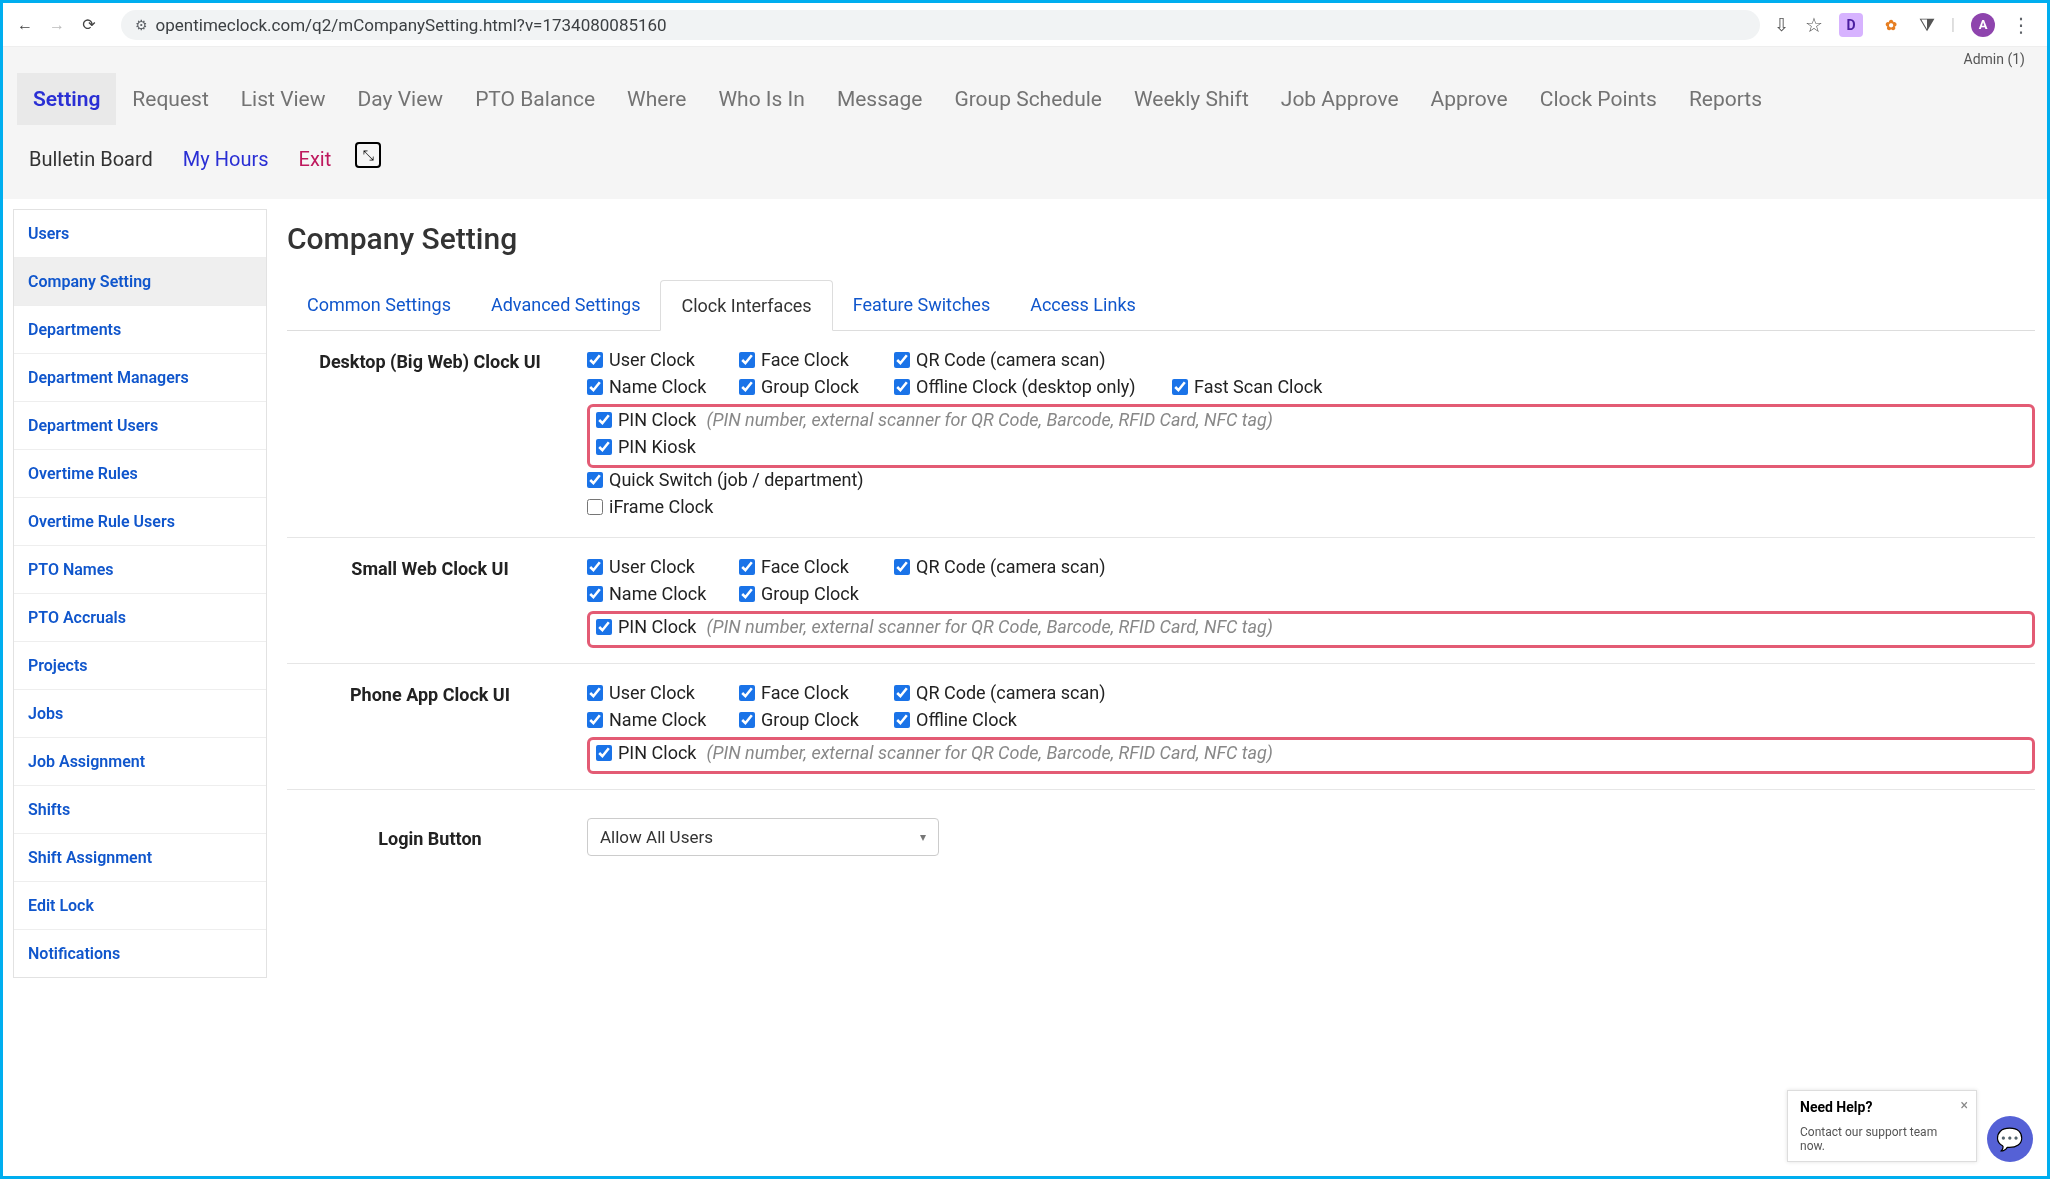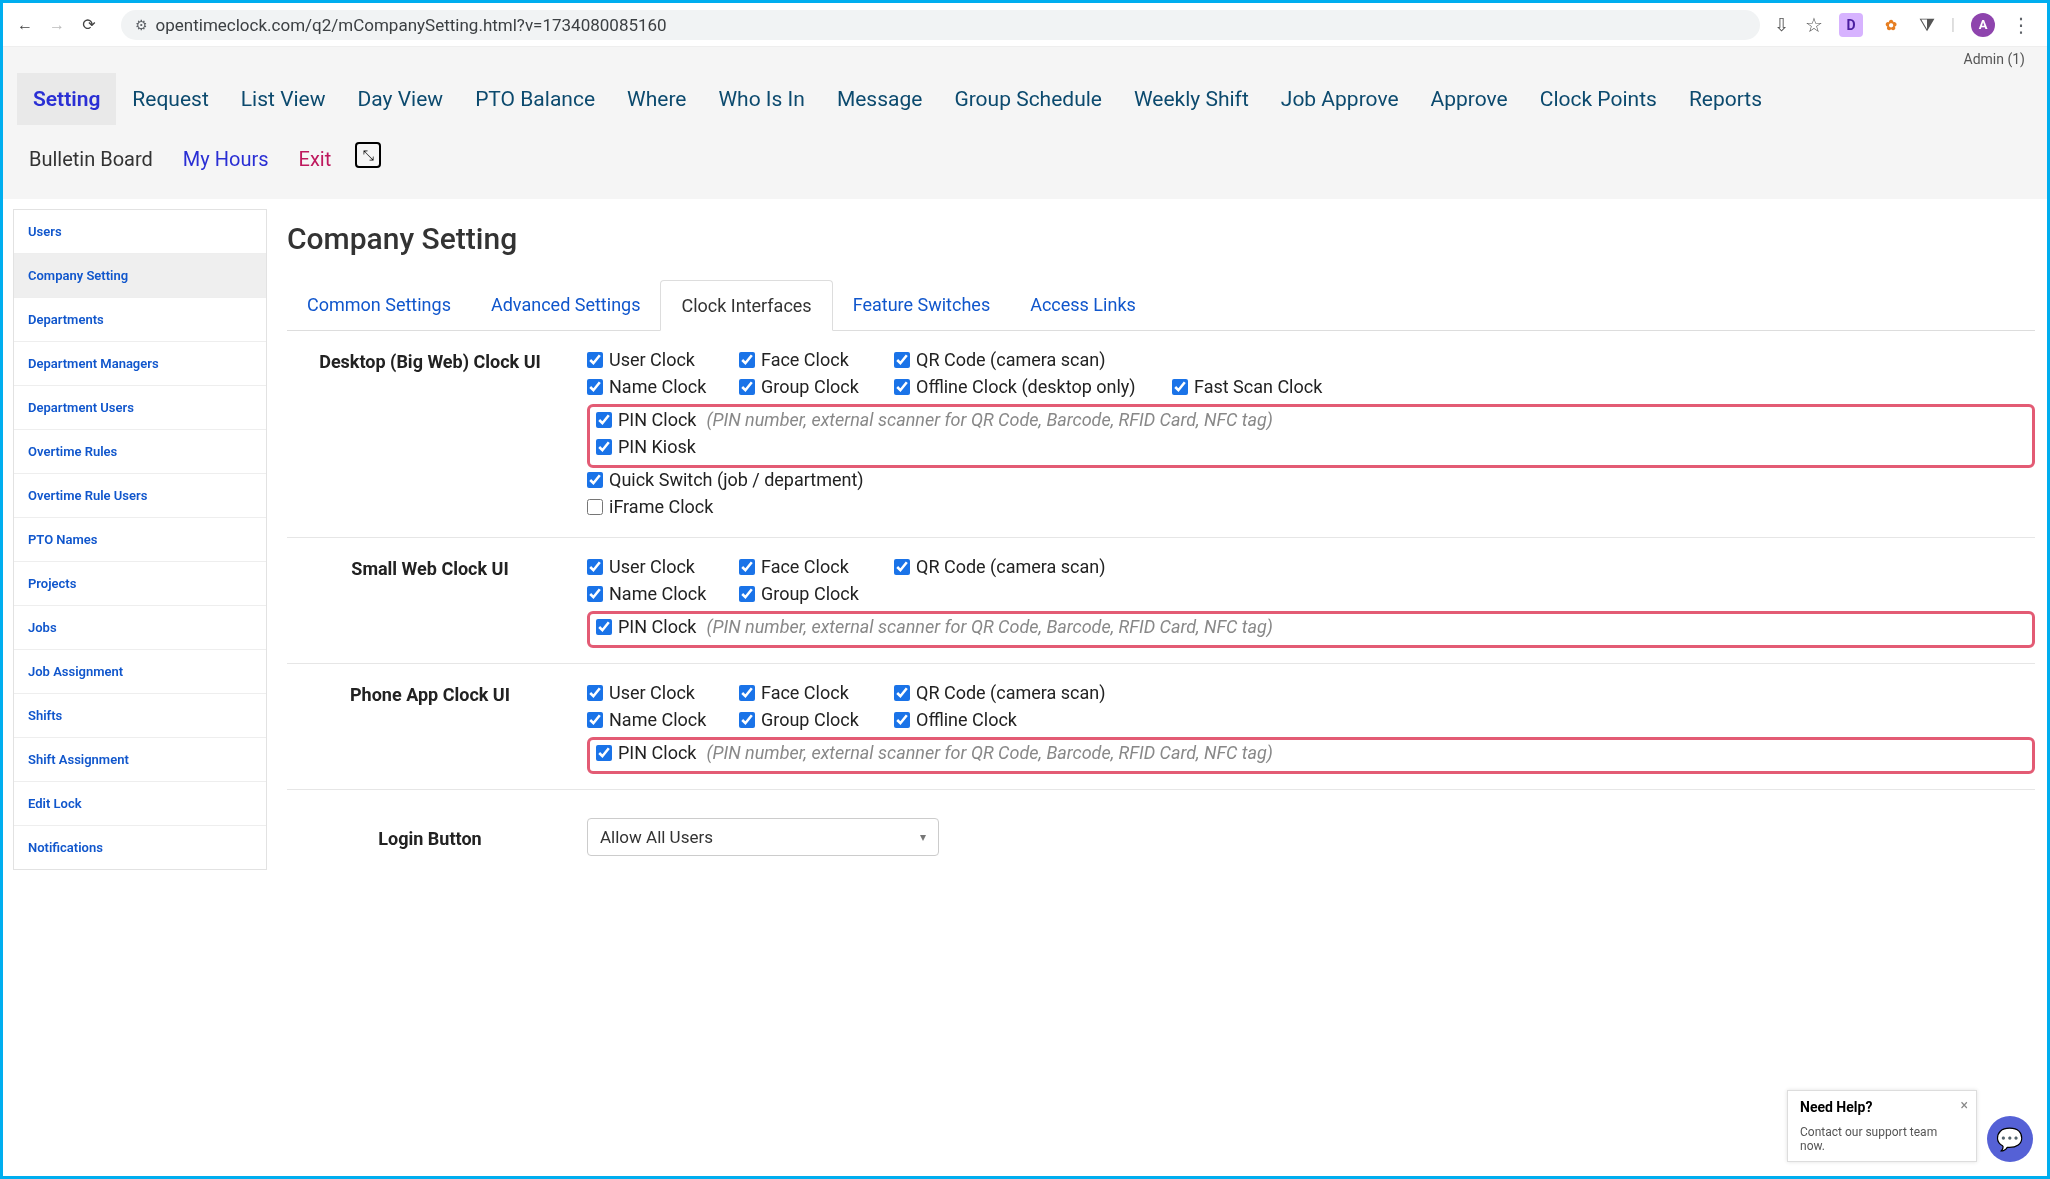--- a/index.html
+++ b/index.html
@@ -26,33 +26,33 @@
   .chrome .right { display:flex; align-items:center; gap:16px; padding:0 6px; }
   .chrome .ext-badge { width:24px; height:24px; display:flex; align-items:center; justify-content:center; font-weight:bold; border-radius:4px; font-size:14px;}
   .avatar { width:24px;height:24px; border-radius:50%; background:#8e44ad; color:#fff; display:flex; align-items:center; justify-content:center; font-size:13px; font-weight:bold;}
   .vdots { color:#5f6368; font-size:20px; }
 
   
   .apptop { background:#f5f5f5; padding:0 14px 8px 14px; }
   .admin-line { text-align:right; font-size:14px; color:#555; padding:4px 8px 0 0;}
   .topnav { display:flex; flex-wrap:wrap; align-items:flex-end; gap:0; padding-top:6px;}
   .topnav .item {
-    padding:14px 16px; font-size:21px; color:#0c4a6e; cursor:pointer;
+    padding:14px 16px; font-size:21px; color:#737373; cursor:pointer;
   }
   .topnav .item.active { background:#e9e9e9; color:#2a2fd4; font-weight:600;}
   .topnav2 { display:flex; align-items:center; gap:6px; padding:6px 0 12px 0;}
   .topnav2 .item { padding:8px 12px; font-size:20px; color:#333; cursor:pointer;margin-top:8px;}
   .topnav2 .myhours { color:#2a2fd4; }
   .topnav2 .exit { color:#be185d; }
   .fsicon { width:26px; height:26px; border:2px solid #000; border-radius:4px; display:inline-flex; align-items:center; justify-content:center; margin-left:6px; font-size:14px;}
 
   
   .main { display:flex; gap:18px; padding:10px 10px;}
   .sidebar { width:254px; background:#fff; border:1px solid #e2e2e2; align-self:flex-start;}
-  .sidebar .sitem { padding:14px 14px; font-size:13px; color:#1056cc; font-weight:600; cursor:pointer; border-bottom:0; }
+  .sidebar .sitem { padding:14px 14px; font-size:16px; color:#1056cc; font-weight:600; cursor:pointer; border-bottom:0; }
   .sidebar .sitem + .sitem { border-top:1px solid #eee;}
   .sidebar .sitem.active { background:#efefef;}
 
   .content { flex:1; padding:6px 2px;}
   h1.page-title { font-size:30px; font-weight:500; color:#333; margin:6px 0 24px 0;}
 
   .tabs { display:flex; border-bottom:1px solid #ddd;}
   .tabs .tab { padding:14px 20px; font-size:18px; color:#1056cc; cursor:pointer; }
   .tabs .tab.active { color:#333; background:#fff; border:1px solid #ddd; border-bottom:1px solid #fff; margin-bottom:-1px; border-radius:4px 4px 0 0;}
 
@@ -139,20 +139,21 @@
 <div class="main">
   <div class="sidebar">
     <div class="sitem">Users</div>
     <div class="sitem active">Company Setting</div>
     <div class="sitem">Departments</div>
     <div class="sitem">Department Managers</div>
     <div class="sitem">Department Users</div>
     <div class="sitem">Overtime Rules</div>
     <div class="sitem">Overtime Rule Users</div>
     <div class="sitem">PTO Names</div>
+    <div class="sitem">PTO Accruals</div>
     <div class="sitem">Projects</div>
     <div class="sitem">Jobs</div>
     <div class="sitem">Job Assignment</div>
     <div class="sitem">Shifts</div>
     <div class="sitem">Shift Assignment</div>
     <div class="sitem">Edit Lock</div>
     <div class="sitem">Notifications</div>
   </div>
 
   <div class="content">

